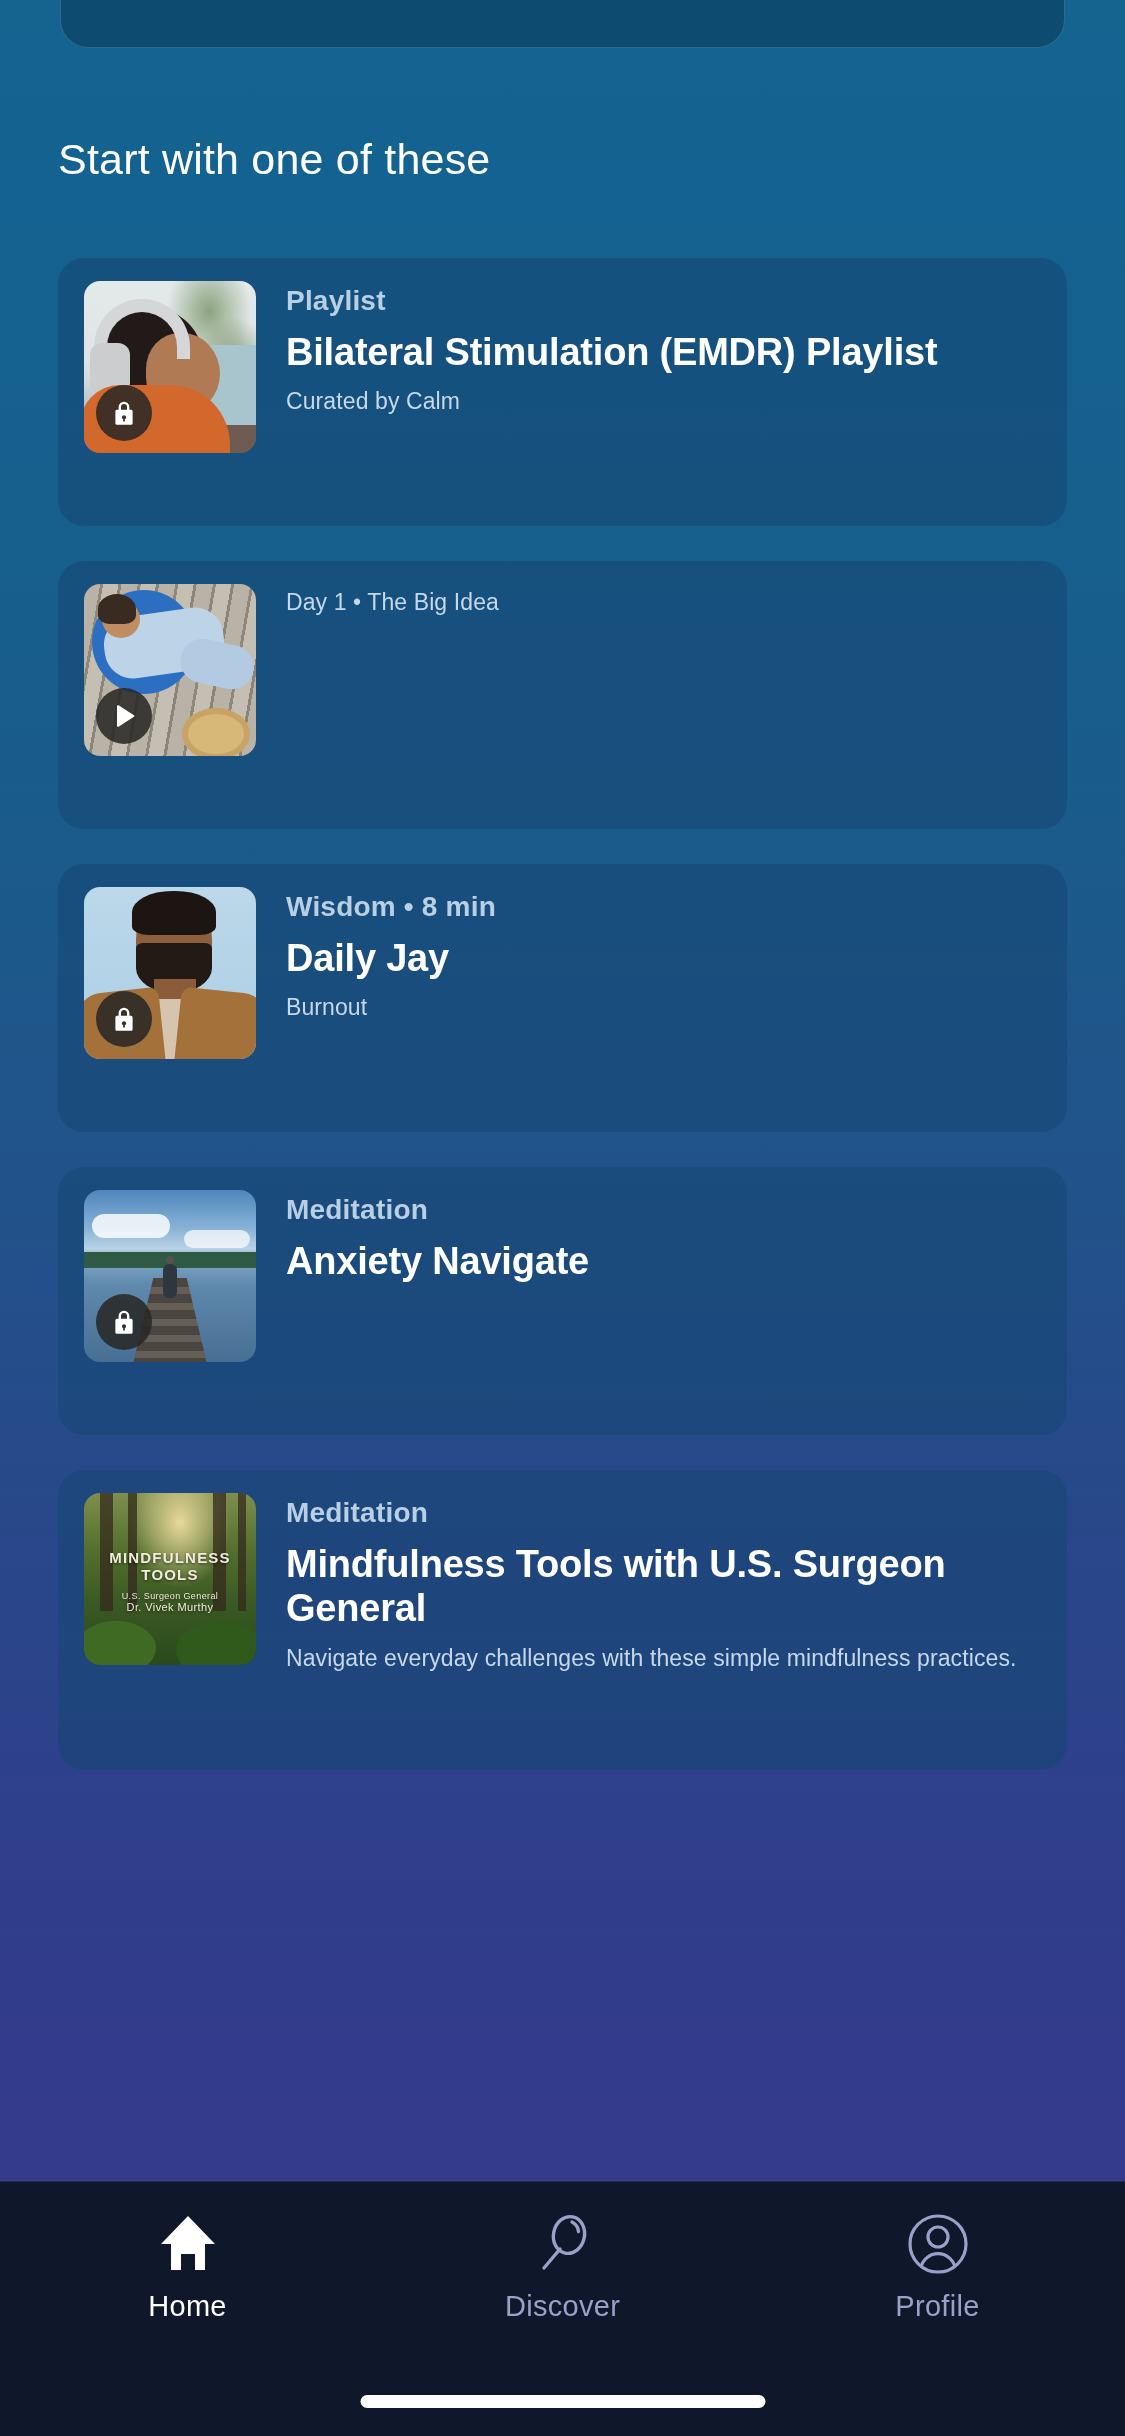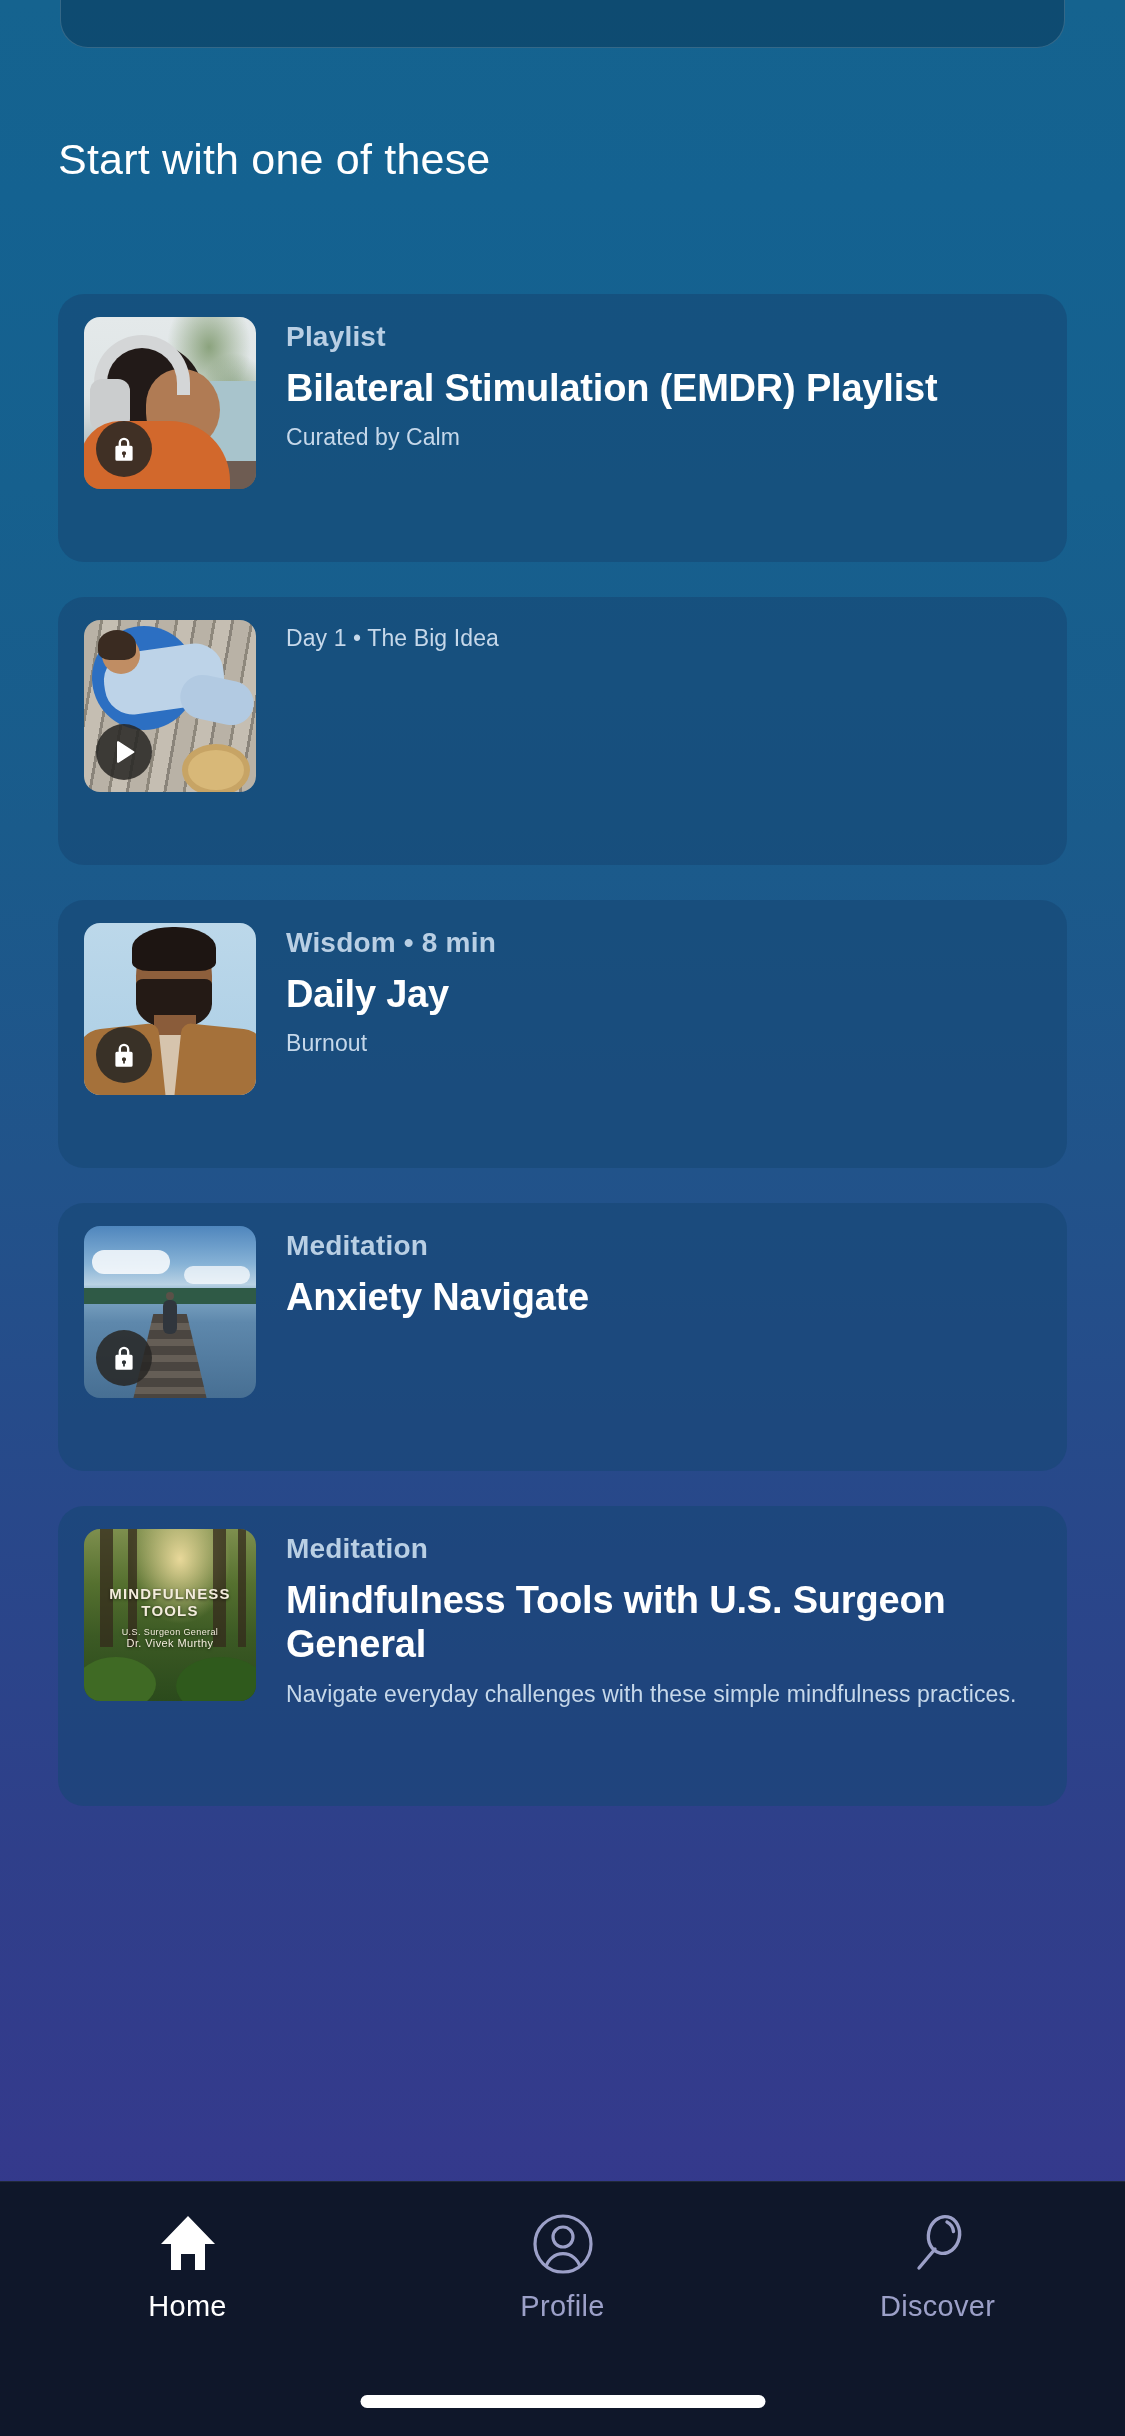--- a/index.html
+++ b/index.html
@@ -30,21 +30,21 @@
   }
 
   .section-title {
     position:absolute;
     left:58px; top:135px;
     font-size:43px; font-weight:400;
     color:#ffffff;
     letter-spacing:.2px;
   }
 
-  .cards { position:absolute; left:0; top:258px; width:1125px;margin-top:36px; }
+  .cards { position:absolute; left:0; top:258px; width:1125px; }
 
   .card {
     margin:0 58px 35px 58px;
     background:rgba(22,70,115,.58);
     border-radius:26px;
     display:flex;
     align-items:flex-start;
     padding:23px 24px 23px 26px;
     min-height:268px;
   }
@@ -464,37 +464,37 @@
       <div class="tab-icon">
         <svg width="62" height="60" viewBox="0 0 62 60" fill="#ffffff">
           <path d="M31 2 L58 30 H48 V56 H38 V40 H24 V56 H14 V30 H4 Z"></path>
         </svg>
       </div>
       <div class="tab-label">Home</div>
     </div>
 
     <div class="tab">
       <div class="tab-icon">
+        <svg width="62" height="62" viewBox="0 0 62 62" fill="none" stroke="#9ca0c8" stroke-width="3.4" stroke-linecap="round">
+          <ellipse cx="37" cy="22" rx="15.5" ry="18.5" transform="rotate(12 37 22)"></ellipse>
+          <path d="M28 36 L12 55"></path>
+          <path d="M40 9 a12 12 0 016.5 9.5"></path>
+        </svg>
+      </div>
+      <div class="tab-label">Discover</div>
+    </div>
+
+    <div class="tab">
+      <div class="tab-icon">
         <svg width="62" height="62" viewBox="0 0 62 62" fill="none" stroke="#9ca0c8" stroke-width="3.2">
           <circle cx="31" cy="31" r="28"></circle>
           <circle cx="31" cy="24" r="10"></circle>
           <path d="M14 54 a17.5 17.5 0 0134 0"></path>
         </svg>
       </div>
       <div class="tab-label">Profile</div>
     </div>
 
-    <div class="tab">
-      <div class="tab-icon">
-        <svg width="62" height="62" viewBox="0 0 62 62" fill="none" stroke="#9ca0c8" stroke-width="3.4" stroke-linecap="round">
-          <ellipse cx="37" cy="22" rx="15.5" ry="18.5" transform="rotate(12 37 22)"></ellipse>
-          <path d="M28 36 L12 55"></path>
-          <path d="M40 9 a12 12 0 016.5 9.5"></path>
-        </svg>
-      </div>
-      <div class="tab-label">Discover</div>
-    </div>
-
   </div>
 
   <div class="home-indicator"></div>
 
 </div>
 
 </body></html>

